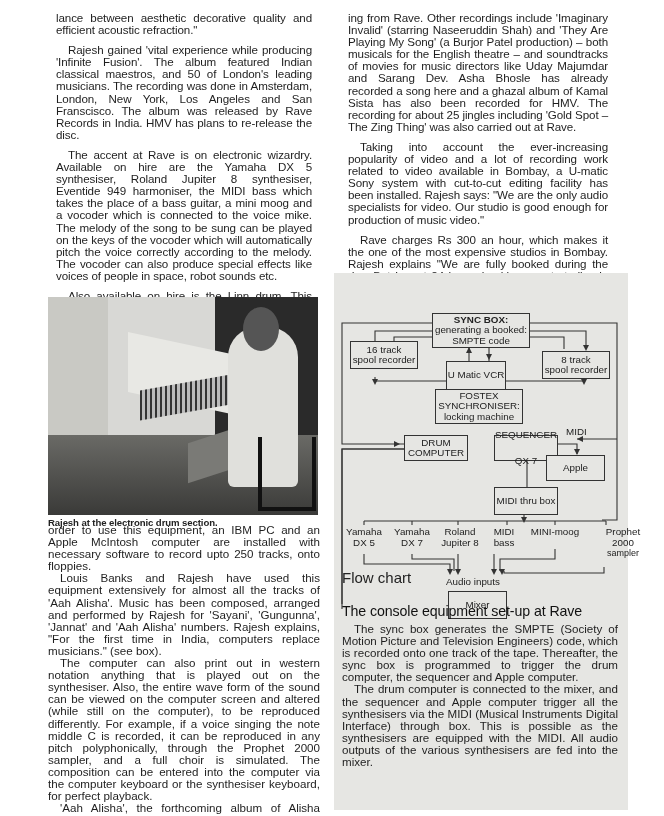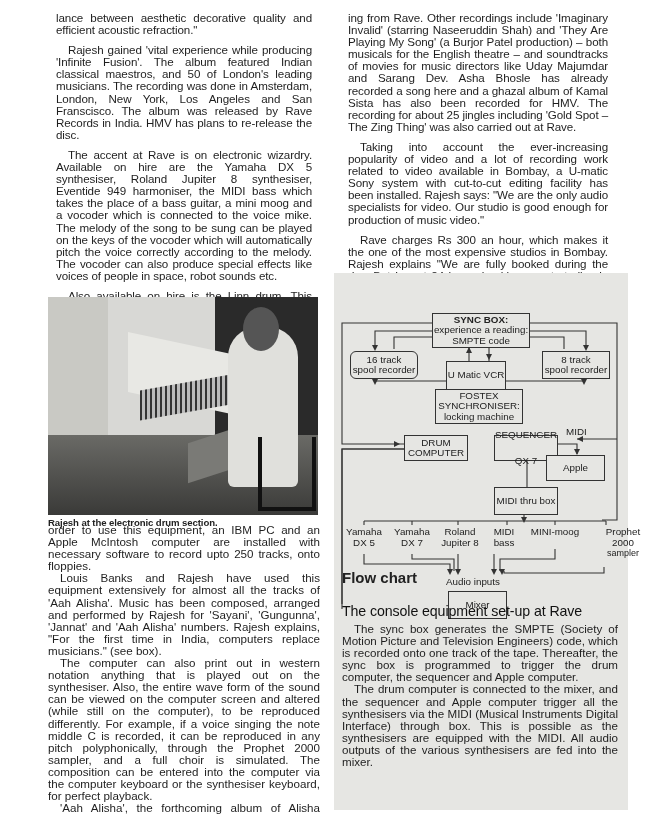--- a/index.html
+++ b/index.html
@@ -43,21 +43,21 @@
     position:absolute; left:334px; top:273px; width:294px; height:537px;
     background:#e6e6e3;
   }
   #diagram { position:absolute; left:0; top:0; width:294px; height:300px;margin-top:36px; }
   #diagram .node {
     position:absolute; border:1.2px solid #333; background:#e6e6e3;
     font-size:9.8px; line-height:10.5px; text-align:center; color:#222;
     display:flex; align-items:center; justify-content:center; flex-direction:column;
   }
   #diagram .lbl { position:absolute; font-size:9.8px; line-height:10.5px; text-align:center; color:#222; }
-  #flow-title { position:absolute; left:8px; top:296px; font-size:15px; color:#222;font-weight:bold; }
+  #flow-title { position:absolute; left:8px; top:296px; font-size:15px; color:#222; }
   #box-title { position:absolute; left:8px; top:330px; font-size:14.2px; font-weight:normal; color:#111; letter-spacing:-0.1px; }
   #box-body { position:absolute; left:8px; top:350px; width:276px; font-size:11.6px; line-height:12.1px; text-align:justify; }
   #box-body p { margin:0; text-indent:12px; }
   #end-mark { font-size:9px; margin-left:8px; letter-spacing:-2px; }
 </style>
 </head>
 <body>
 
 <div id="left" class="col">
   <p>lance between aesthetic decorative quality and efficient acoustic refraction."</p>
@@ -152,24 +152,24 @@
         <polygon points="190,214 187,208 193,208"></polygon>
         <polygon points="116,266 113,260 119,260"></polygon>
         <polygon points="124,266 121,260 127,260"></polygon>
         <polygon points="160,266 157,260 163,260"></polygon>
         <polygon points="168,266 165,260 171,260"></polygon>
       </g>
     </svg>
 
     <div class="node" style="left:98px;top:4px;width:96px;height:33px;">
       <span style="font-weight:bold">SYNC BOX:</span>
-      <span>experience a reading:</span>
+      <span>generating a booked:</span>
       <span>SMPTE code</span>
     </div>
-    <div class="node" style="left:16px;top:42px;width:66px;height:26px;border-radius:6px;">
+    <div class="node" style="left:16px;top:32px;width:66px;height:26px;">
       <span>16 track</span>
       <span>spool recorder</span>
     </div>
     <div class="node" style="left:112px;top:52px;width:58px;height:27px;">
       <span>U Matic VCR</span>
     </div>
     <div class="node" style="left:208px;top:42px;width:66px;height:26px;">
       <span>8 track</span>
       <span>spool recorder</span>
     </div>

